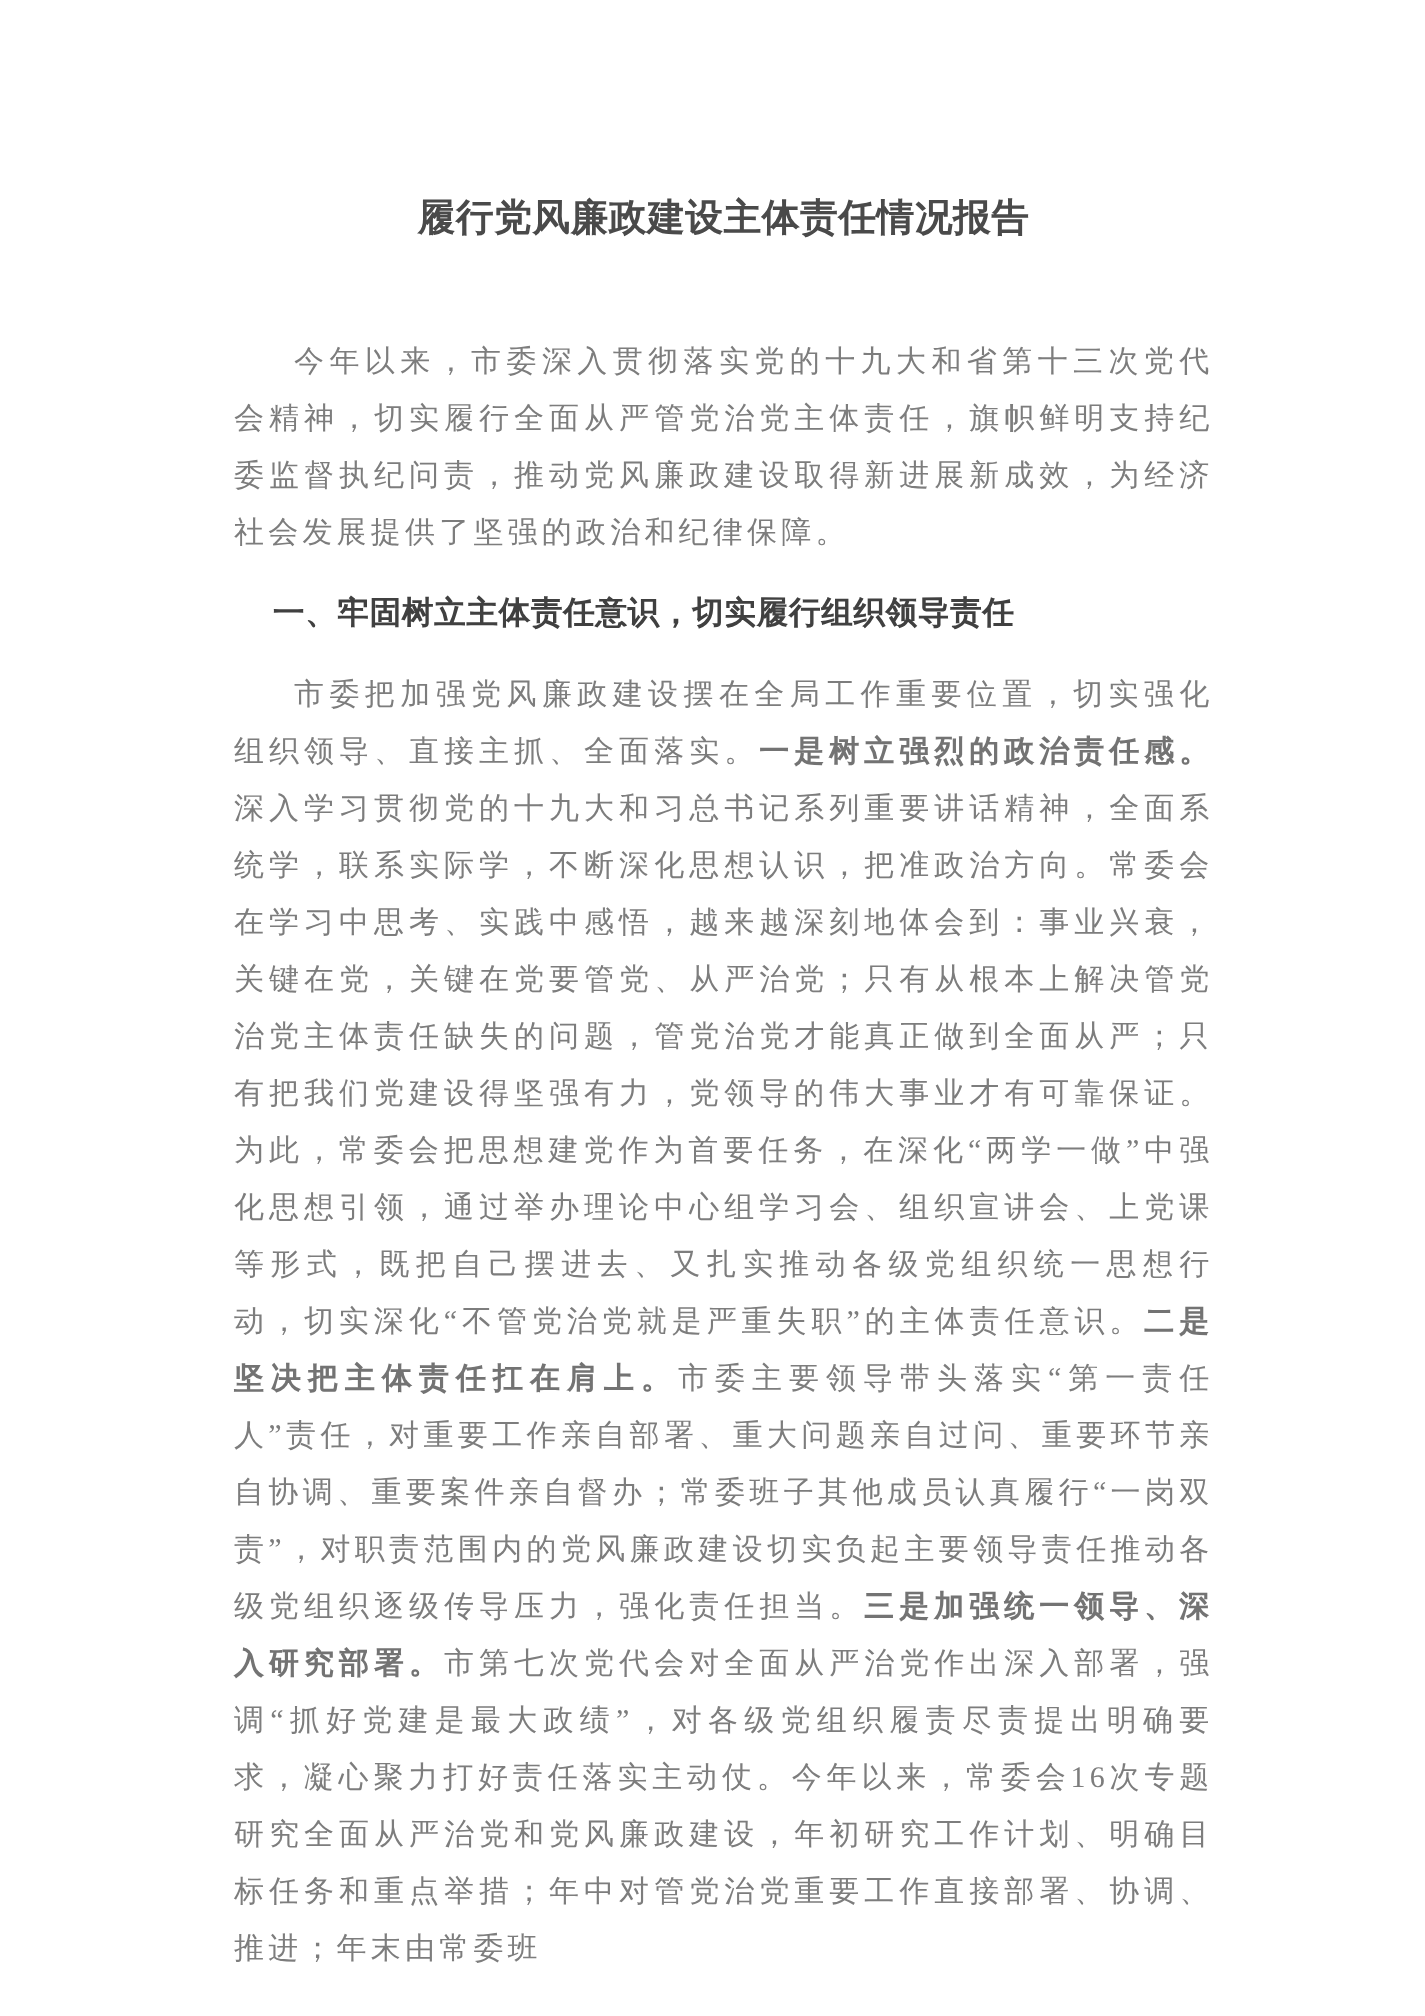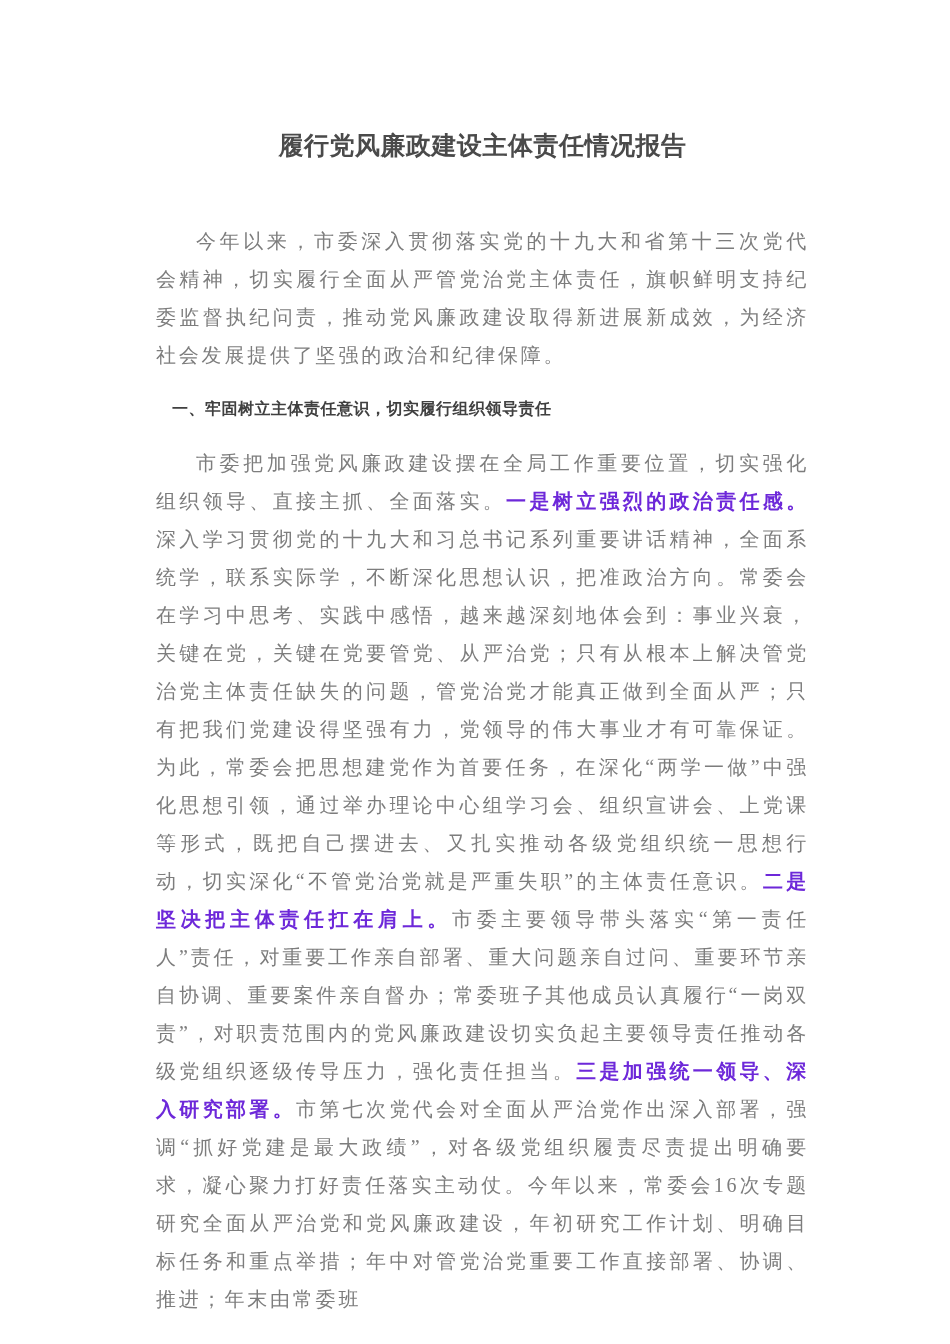--- a/index.html
+++ b/index.html
@@ -39,27 +39,27 @@
     font-size: 20px;
     line-height: 38px;
     letter-spacing: 2.8px;
     color: #7d7d7d;
     text-align: justify;
     text-justify: inter-ideograph;
     text-indent: 2em;
   }
   .para b {
     font-weight: bold;
-    color: #6d28d9;
+    color: #737373;
   }
   .heading {
     margin: 0;
     font-family: "Liberation Sans", "DejaVu Sans", sans-serif;
     font-weight: bold;
-    font-size: 16px;
+    font-size: 21px;
     line-height: 38px;
     letter-spacing: 0.5px;
     color: #404040;
     text-indent: 2em;
     white-space: nowrap;
   }
 </style>
 </head>
 <body>
 

